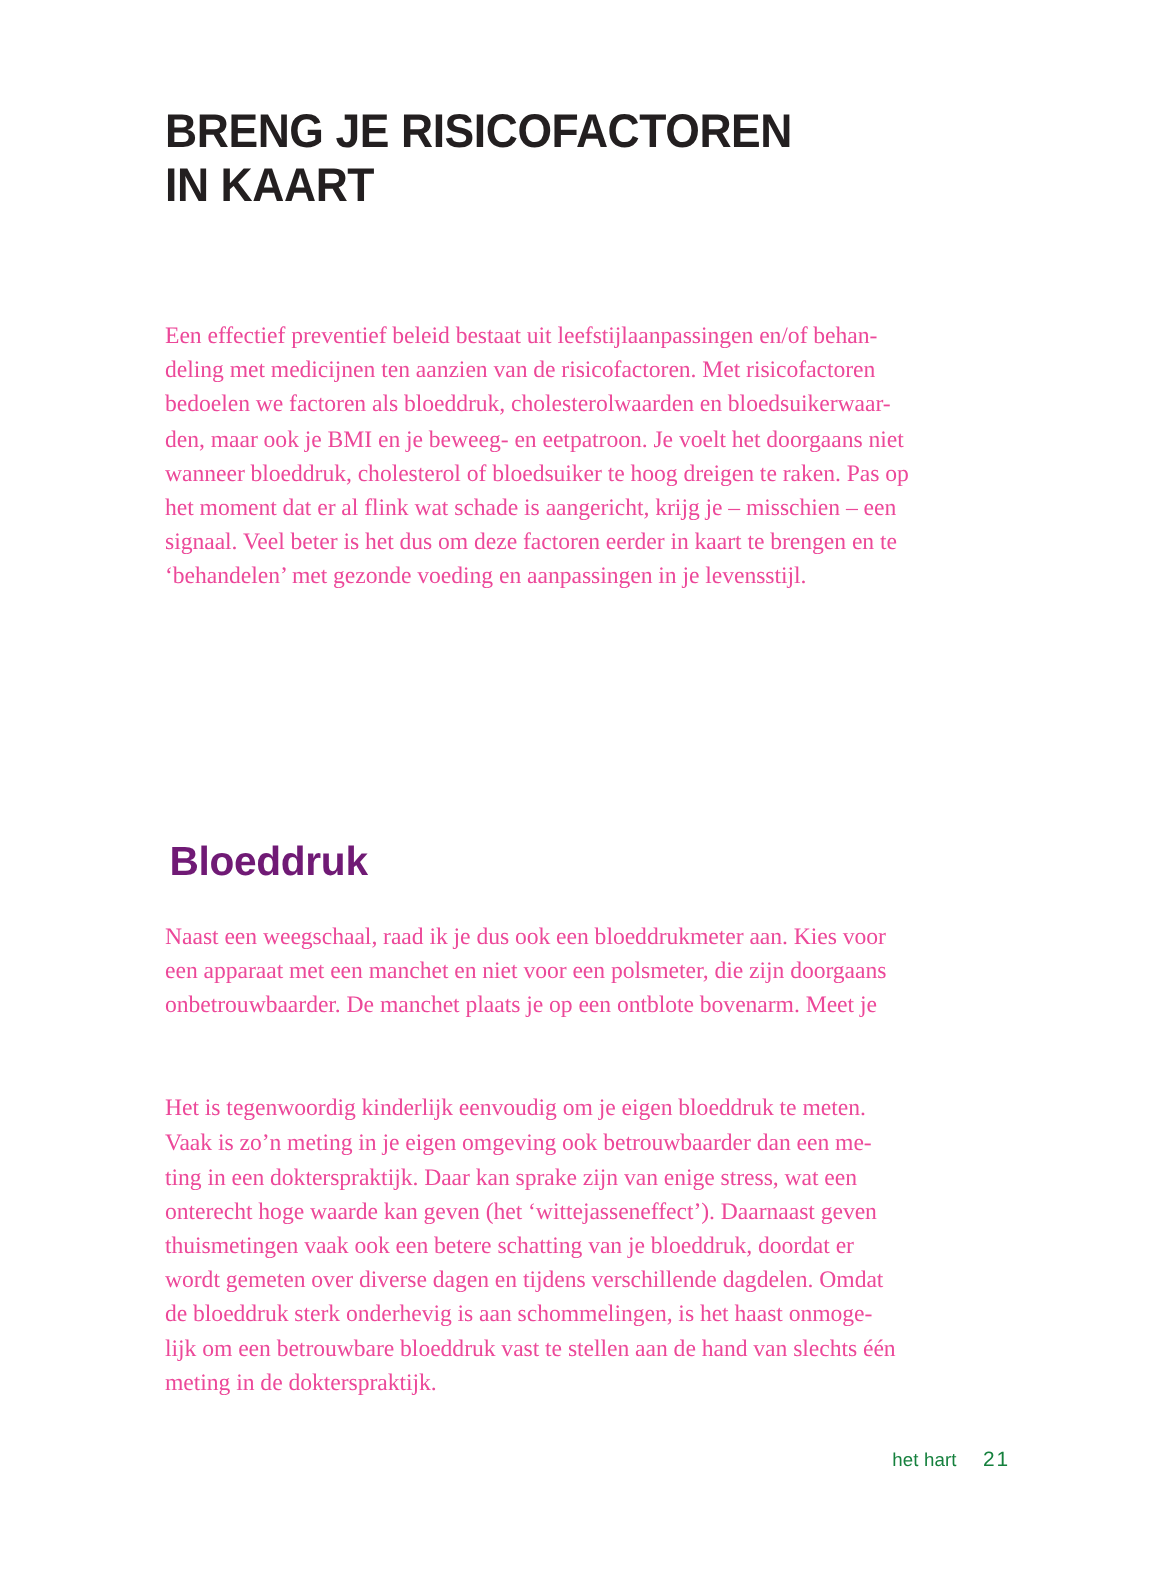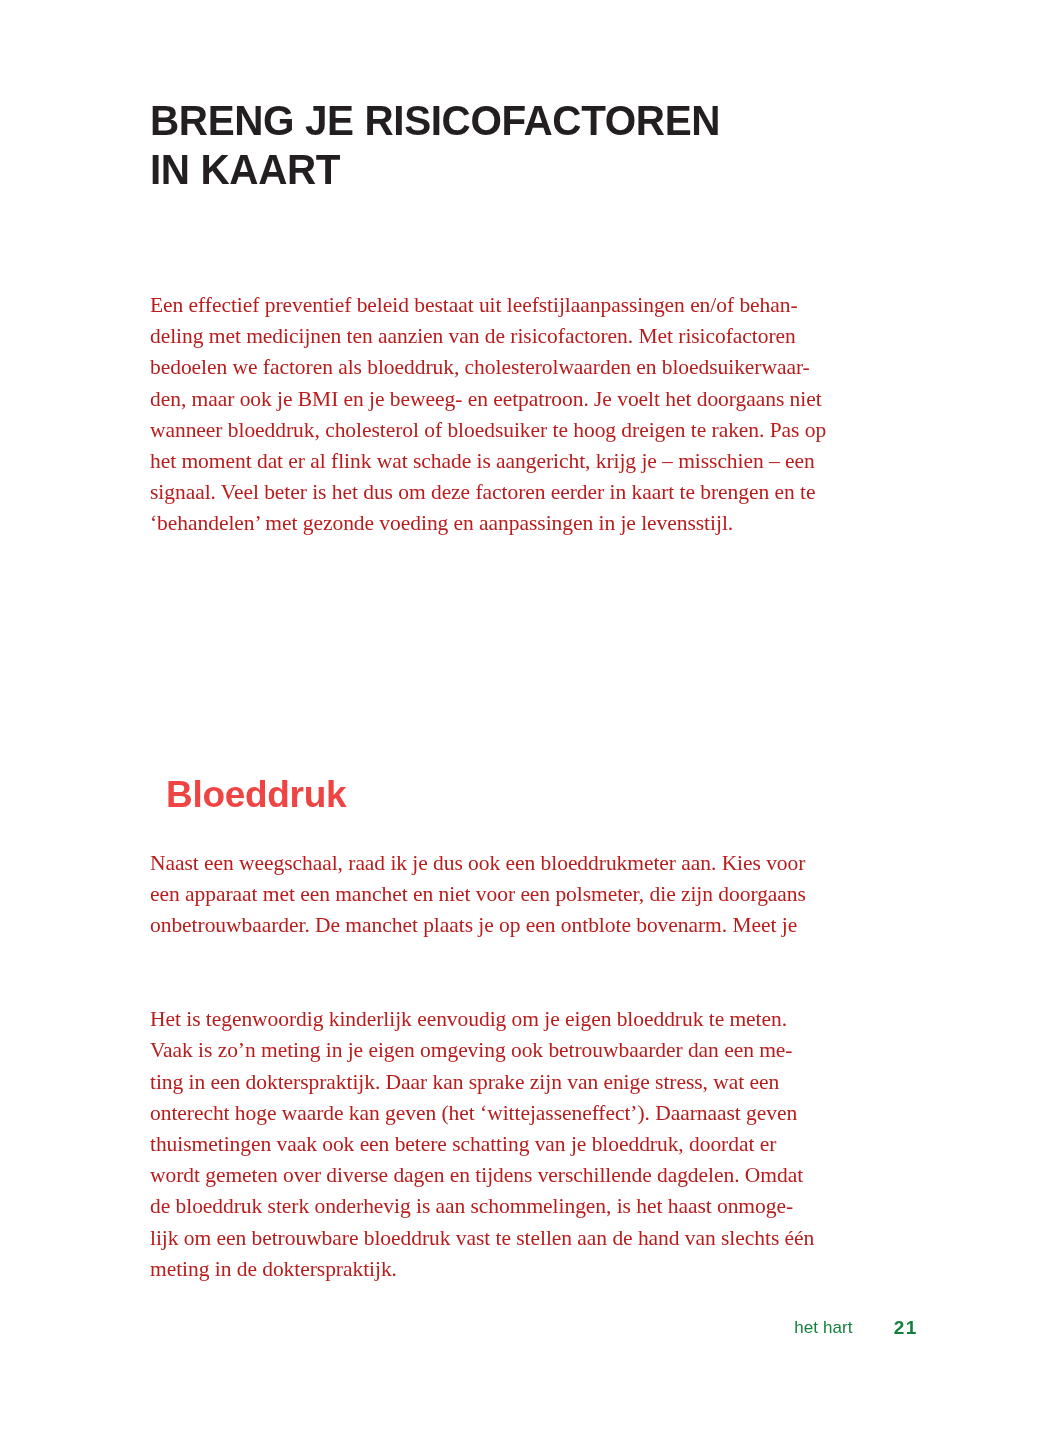--- a/index.html
+++ b/index.html
@@ -48,40 +48,40 @@
     transform: scaleX(0.94);
     transform-origin: left top;
     white-space: pre-line;
   }
 
   
   .body-text {
     font-family: "Liberation Serif", "DejaVu Serif", serif;
     font-size: 21.5px;
     line-height: 31.2px;
-    color: #b91c1c;
+    color: #ec4899;
     margin: 0;
     text-align: left;
     white-space: pre-line;
     letter-spacing: -0.05px;
   }
 
   .para-intro {
     margin-top: 96px;
   }
 
   
   .section-heading {
     font-family: "Liberation Sans", "DejaVu Sans", sans-serif;
     font-weight: bold;
     font-size: 37px;
     line-height: 44px;
     letter-spacing: -0.3px;
-    color: #ef4444;
-    margin: 16px;
+    color: #701a75;
+    margin: 4px;
     padding-top: 217px;
   }
 
   .para-first-after-heading {
     margin-top: 63px;
   }
 
   .para-follow {
     margin-top: 31px;
   }
@@ -101,24 +101,24 @@
     justify-content: flex-end;
     align-items: center;
   }
 
   .footer-label {
     font-weight: normal;
     letter-spacing: 0.1px;
   }
 
   .footer-page-number {
-    font-weight: bold;
+    font-weight: normal;
     font-size: 19px;
     letter-spacing: 1.6px;
-    margin-left: 41px;
+    margin-left: 24px;
   }
 </style>
 </head>
 <body>
 
 <div class="page">
 
   <div class="content">
 
     <h1 class="chapter-title">BRENG JE RISICOFACTOREN

